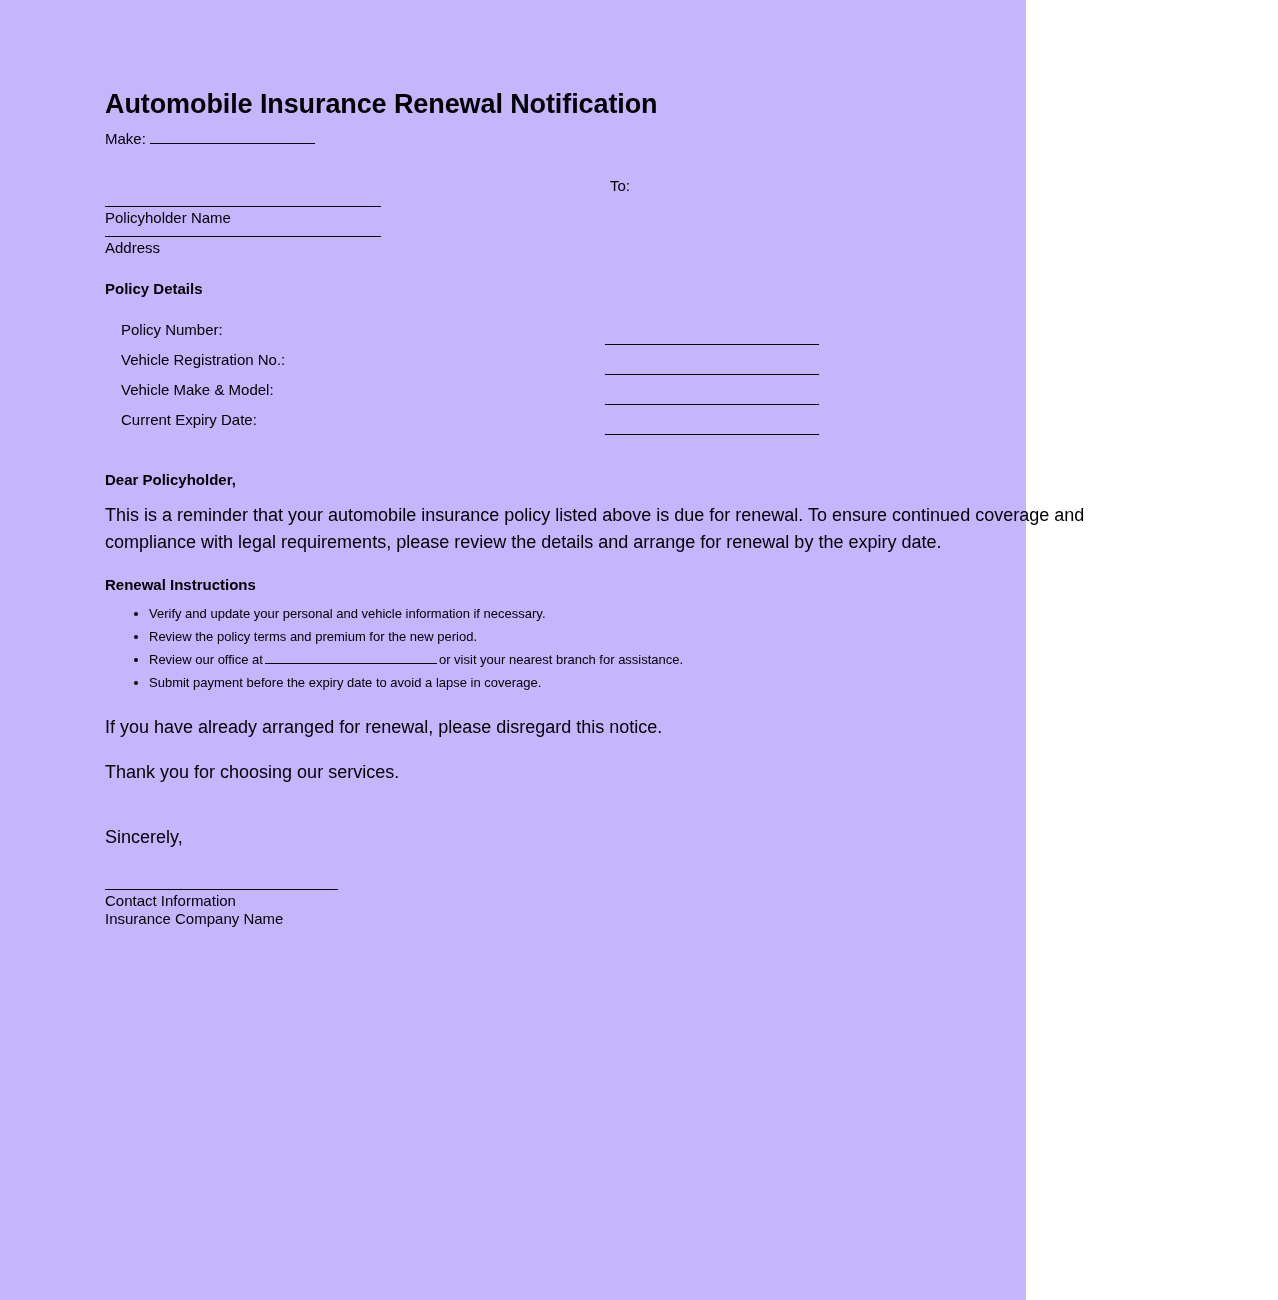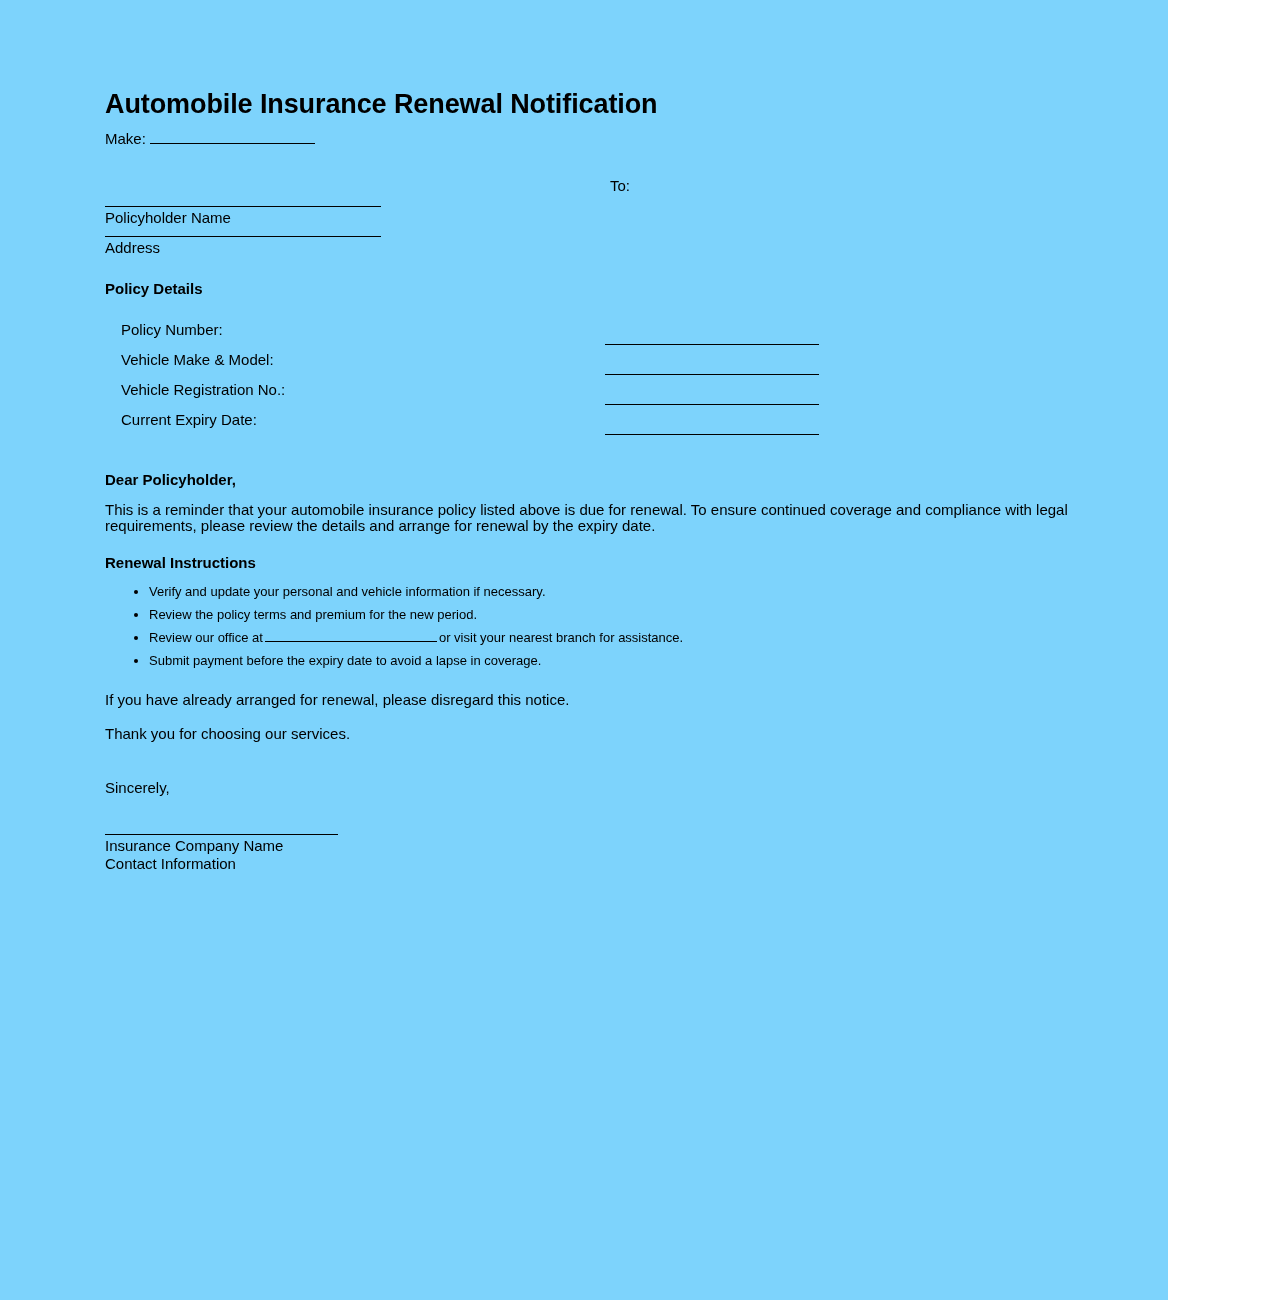--- a/index.html
+++ b/index.html
@@ -10,23 +10,23 @@
   body {
     width: 1278px;
     height: 1300px;
     font-family: "Liberation Sans", sans-serif;
     color: #000000;
     -webkit-font-smoothing: none;
   }
 
   .page {
     position: relative;
-    width: 1168px;
+    width: 1026px;
     height: 1300px;
-    background: #7dd3fc;
+    background: #c4b5fd;
     box-sizing: border-box;
   }
 
   .doc {
     position: absolute;
     left: 105px;
     top: 88px;
     width: 1030px;
   }
 
@@ -105,22 +105,22 @@
   }
 
   .salutation {
     font-size: 15px;
     font-weight: bold;
     line-height: 21px;
     margin: 0;
   }
 
   .body-para {
-    font-size: 15px;
-    line-height: 16px;
+    font-size: 18px;
+    line-height: 27px;
     margin: 0;
     width: 1030px;
     text-align: left;
   }
 
   ul.instructions {
     margin: 0;
     padding: 0 0 0 40px;
     list-style-type: disc;
   }
@@ -193,27 +193,27 @@
 
     <table class="details-table">
       <tbody>
         <tr>
           <td class="label">Policy Number:</td>
           <td class="blank">
               <span class="rule"></span>
             </td>
         </tr>
         <tr>
+          <td class="label">Vehicle Registration No.:</td>
+          <td class="blank">
+              <span class="rule"></span>
+            </td>
+        </tr>
+        <tr>
           <td class="label">Vehicle Make &amp; Model:</td>
-          <td class="blank">
-              <span class="rule"></span>
-            </td>
-        </tr>
-        <tr>
-          <td class="label">Vehicle Registration No.:</td>
           <td class="blank">
               <span class="rule"></span>
             </td>
         </tr>
         <tr>
           <td class="label">Current Expiry Date:</td>
           <td class="blank">
               <span class="rule"></span>
             </td>
         </tr>
@@ -250,18 +250,18 @@
     <div class="spacer-lg"></div>
     <div class="spacer-sm"></div>
 
     <p class="body-para">Sincerely,</p>
 
     <div class="spacer-lg"></div>
     <div class="spacer-sm"></div>
 
     <div class="sig-block">
       <div class="sig-rule"></div>
+      <p class="sig-line">Contact Information</p>
       <p class="sig-line">Insurance Company Name</p>
-      <p class="sig-line">Contact Information</p>
     </div>
 
   </div>
 </div>
 
 </body></html>

